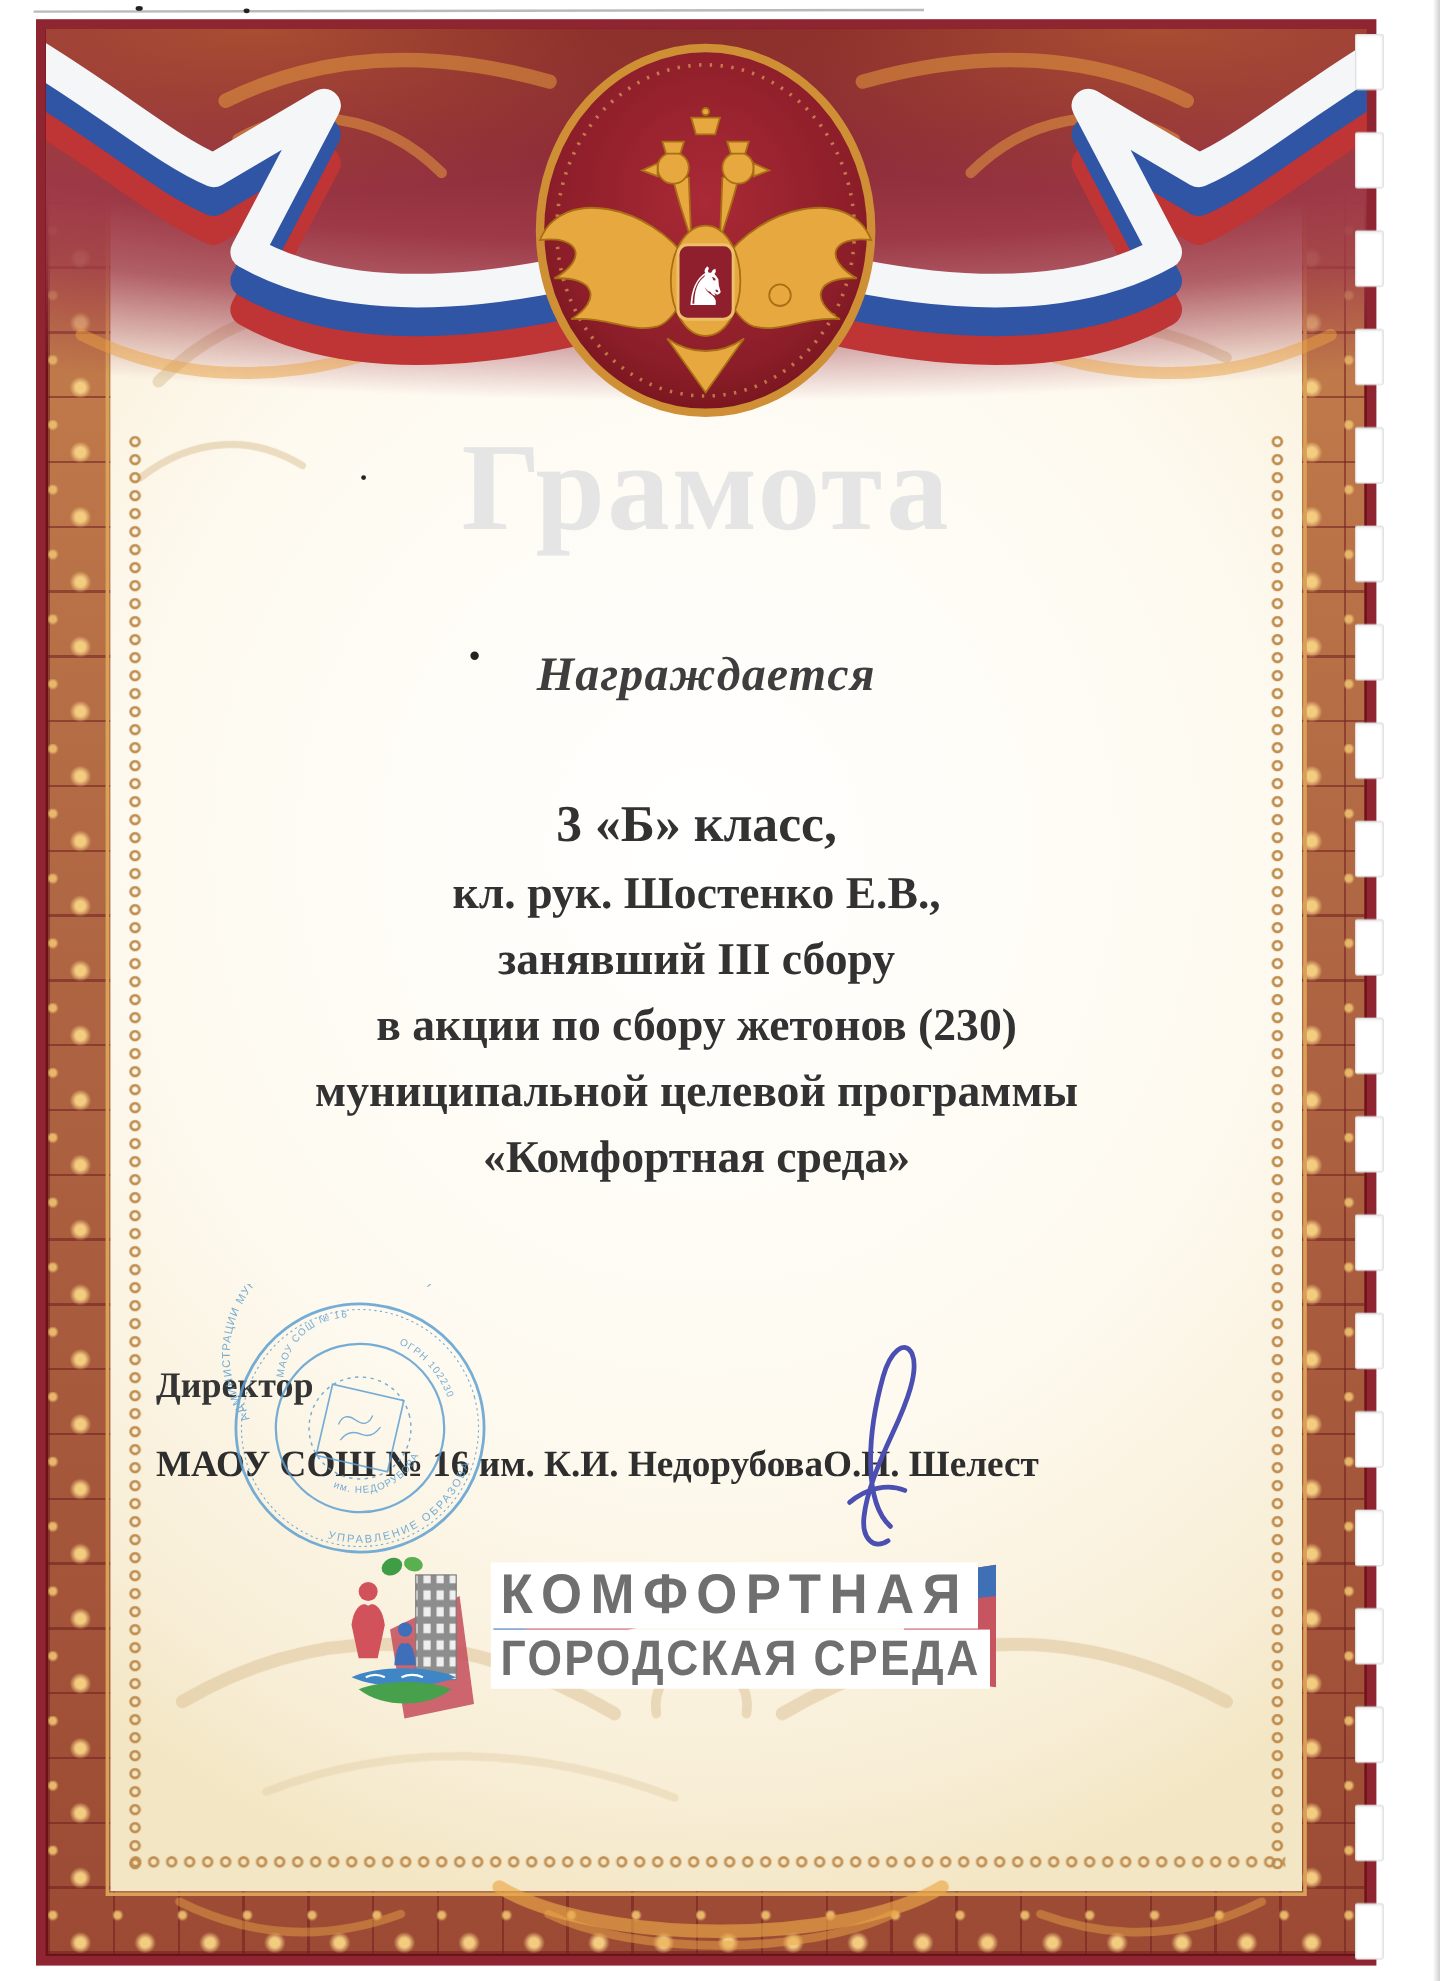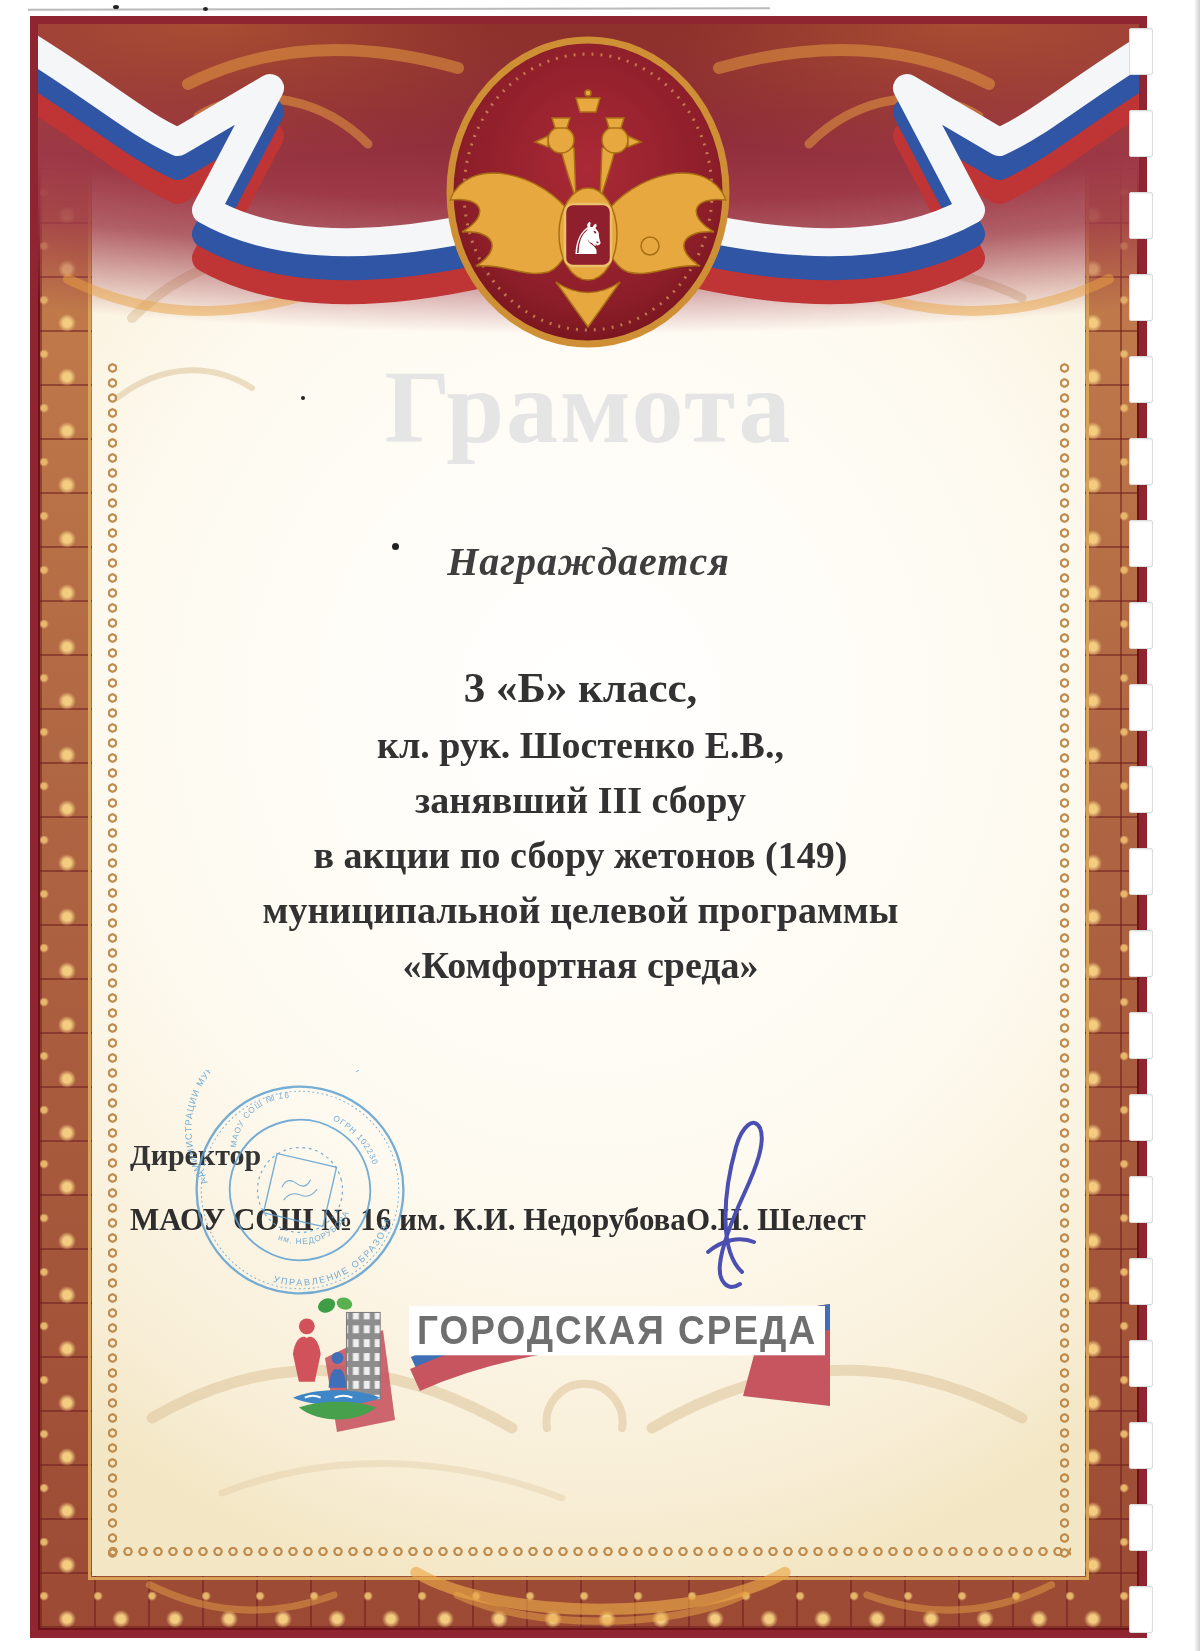--- a/index.html
+++ b/index.html
@@ -196,21 +196,21 @@
       </svg>
     </div>
 
     <div class="content">
       <div class="title">Грамота</div>
       <div class="award-label">Награждается</div>
       <div class="recipient">
         <div>3 «Б» класс,</div>
         <div>кл. рук. Шостенко Е.В.,</div>
         <div>занявший III сбору</div>
-        <div>в акции по сбору жетонов (149)</div>
+        <div>в акции по сбору жетонов (230)</div>
         <div>муниципальной целевой программы</div>
         <div>«Комфортная среда»</div>
       </div>
     </div>
 
     <div class="sign-pos">Директор</div>
     <div class="sign-row">
       <span>МАОУ СОШ № 16 им. К.И. Недорубова</span>
       <span>О.Н. Шелест</span>
     </div>
@@ -265,20 +265,21 @@
         <rect x="62" y="18" width="34" height="88" fill="url(#win)" stroke="#7a7a7a"></rect>
         <circle cx="22" cy="32" r="8" fill="#d2525c"></circle>
         <path d="M 8,60 C 10,44 18,40 22,44 C 26,40 34,44 36,60 L 30,88 L 14,88 Z" fill="#d2525c"></path>
         <circle cx="53" cy="64" r="6" fill="#3f6fb8"></circle>
         <path d="M 44,94 C 45,78 50,73 53,76 C 56,73 61,78 62,94 Z" fill="#3f6fb8"></path>
         <path d="M 8,104 C 30,94 72,94 96,104 C 72,114 30,114 8,104 Z" fill="#3f86c6"></path>
         <path d="M 14,114 C 35,106 72,106 92,114 C 72,130 34,130 14,114 Z" fill="#46a04c"></path>
         <path d="M 20,104 q 8,-4 16,0 M 50,104 q 9,-4 18,0" stroke="#ffffff" stroke-width="2" fill="none"></path>
       </svg>
       <div class="logo-text">
+        <div><span class="logo-line1">КОМФОРТНАЯ</span></div>
         <div><span class="logo-line2">ГОРОДСКАЯ СРЕДА</span></div>
       </div>
     </div>
   </div>
 
   <div class="scan-line"></div>
   <div class="speck" style="left:113px;top:5px;width:6px;height:4px;"></div>
   <div class="speck" style="left:203px;top:7px;width:5px;height:4px;"></div>
   <div class="speck" style="left:392px;top:543px;width:7px;height:7px;"></div>
   <div class="speck" style="left:301px;top:396px;width:4px;height:4px;"></div>

